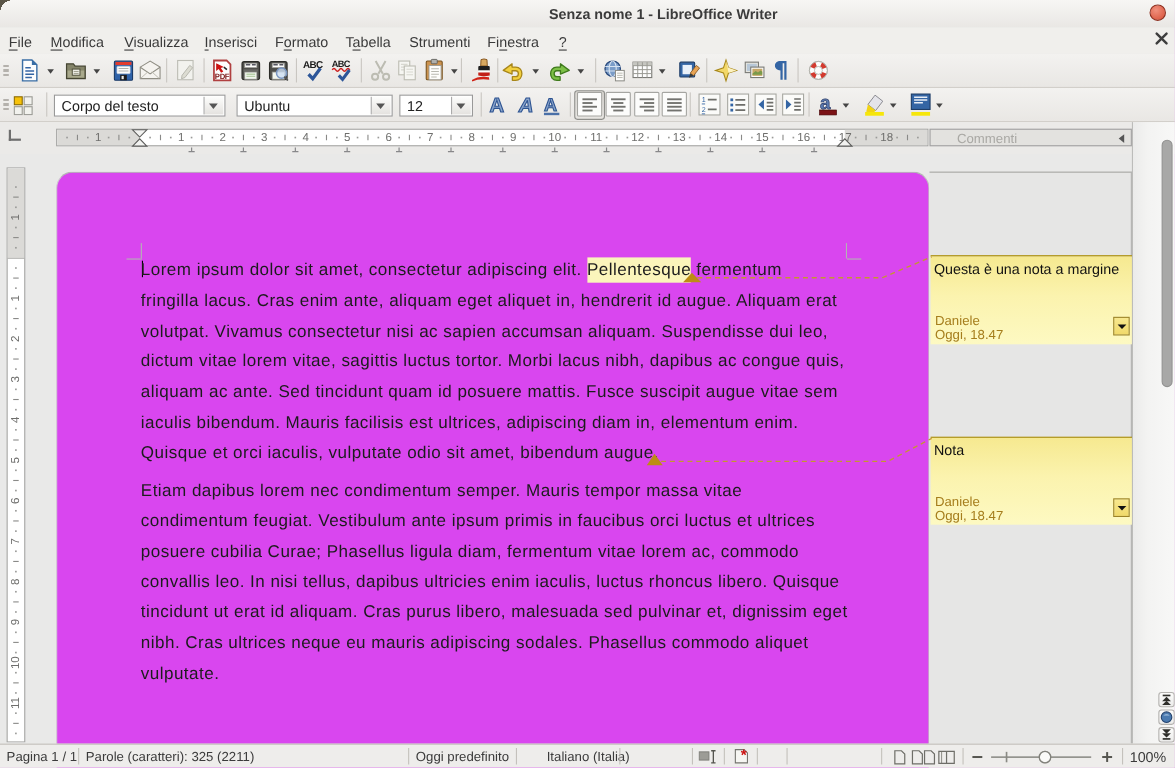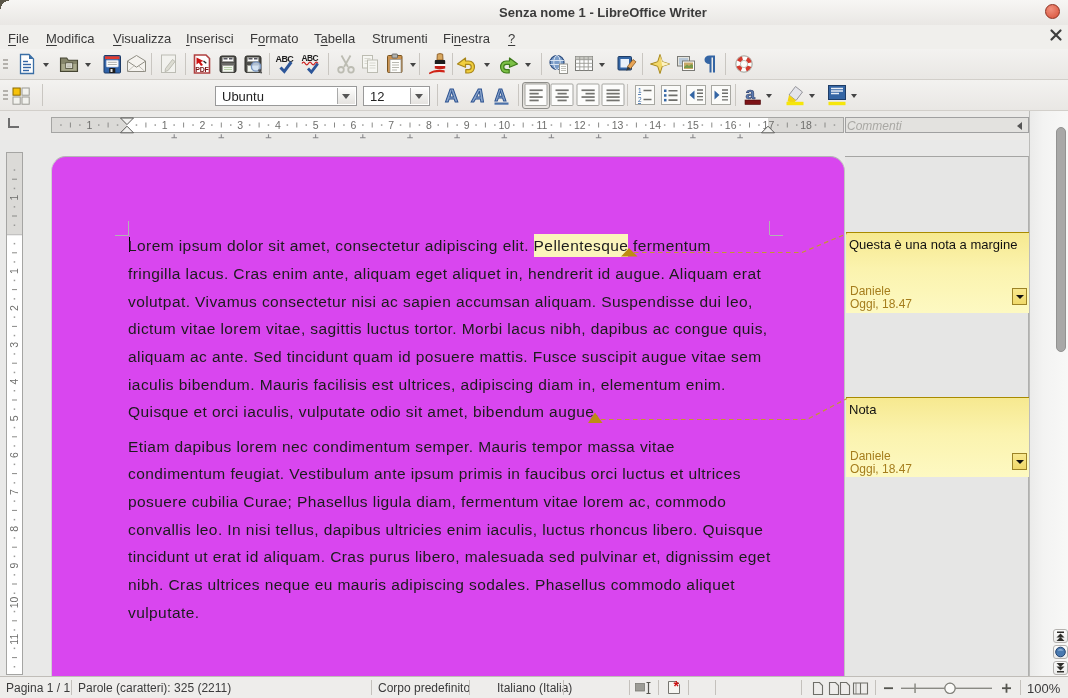--- a/index.html
+++ b/index.html
@@ -35,21 +35,21 @@
     font-size:13px;color:#222;}
   .combo .ctext{position:absolute;left:6px;top:2px;white-space:nowrap;}
   .cbtn{position:absolute;right:1px;top:1px;bottom:1px;width:17px;
     background:linear-gradient(#fdfdfc,#e4e2df);border-left:1px solid #aaa;}
   .cbtn:after{content:"";position:absolute;left:4px;top:6px;
     border-left:4px solid transparent;border-right:4px solid transparent;border-top:5px solid #555;}
   
   #rulerrow{left:0;top:111px;width:1068px;height:29px;background:#ebeae8;}
   #commenti{left:845px;top:6px;width:184px;height:16px;background:#e3e2df;
     border:1px solid #a0a0a0;box-sizing:border-box;color:#a9a8a4;font-size:12px;}
-  #commenti span{position:absolute;left:1px;top:1px;font-style:italic;}
+  #commenti span{position:absolute;left:24px;top:1px;}
   #commenti .tri{position:absolute;right:6px;top:4px;width:0;height:0;
     border-top:4px solid transparent;border-bottom:4px solid transparent;border-right:5px solid #555;}
   #tabsel{left:8px;top:7px;width:9px;height:8px;
     border-left:2px solid #6e6e6e;border-bottom:2px solid #6e6e6e;}
   
   #page{left:51px;top:156px;width:794px;height:665px;background:#d946ef;
     border-top:1px solid #b5b5b5;border-left:1px solid #cfcfcf;border-right:1px solid #c2c2c0;box-sizing:border-box;border-radius:15px;}
   
   .note{left:846px;width:193px;background:linear-gradient(#f6e990 0%,#fbf3ae 45%,#fdf9c2 100%);
     border-top:1.6px solid #a88a00;box-sizing:border-box;}
@@ -335,20 +335,24 @@
       <path d="M6 12 l7 5.5 -2 2.2 -6.5-1.2z" fill="#f2d413"></path>
       <rect x="3.5" y="18.8" width="17" height="3.4" fill="#f6e60a"></rect>
     </svg>
 <div class="abs darr" style="left:809px;top:14px"></div>
 <svg class="abs" style="left:825px;top:3px" width="24" height="24" viewBox="0 0 24 24">
       <rect x="3.5" y="2.5" width="17" height="14" fill="#3465a4" stroke="#1f3d66"></rect>
       <path d="M6 5.5 h12 M6 8 h12 M6 10.5 h8" stroke="#e8eef6" stroke-width="1.4"></path>
       <rect x="3.5" y="18.8" width="17" height="3.4" fill="#f6e60a"></rect>
     </svg>
 <div class="abs darr" style="left:851px;top:14px"></div>
+  <div class="abs combo" style="left:49px;width:156px">
+      <span class="ctext">Corpo del testo</span>
+      <span class="cbtn"></span>
+    </div>
   <div class="abs combo" style="left:215px;width:142px">
       <span class="ctext">Ubuntu</span>
       <span class="cbtn"></span>
     </div>
   <div class="abs combo" style="left:363px;width:67px">
       <span class="ctext">12</span>
       <span class="cbtn"></span>
     </div>
 </div>
 
@@ -574,21 +578,21 @@
       <polygon points="6.5,8.5 10.5,4.5 2.5,4.5" fill="#2e2e2a"></polygon>
       <rect x="3" y="9" width="7" height="1.5" fill="#2e2e2a"></rect>
     </svg>
   </div>
 
 <div class="abs" id="statusbar">
   <span class="st" style="left:6px">Pagina 1 / 1</span>
   <span class="ssep" style="left:71px"></span>
   <span class="st" style="left:78px">Parole (caratteri): 325 (2211)</span>
   <span class="ssep" style="left:371px"></span>
-  <span class="st" style="left:378px">Corpo predefinito</span>
+  <span class="st" style="left:378px">Oggi predefinito</span>
   <span class="ssep" style="left:469px"></span>
   <span class="st" style="left:497px">Italiano (Italia)</span>
   <span class="ssep" style="left:563px"></span>
   <span class="ssep" style="left:629px"></span>
   <span class="ssep" style="left:658px"></span>
   <span class="ssep" style="left:688px"></span>
   <span class="ssep" style="left:715px"></span>
   <span class="ssep" style="left:801px"></span>
   <span class="ssep" style="left:875px"></span>
   <span class="ssep" style="left:1020px"></span>

